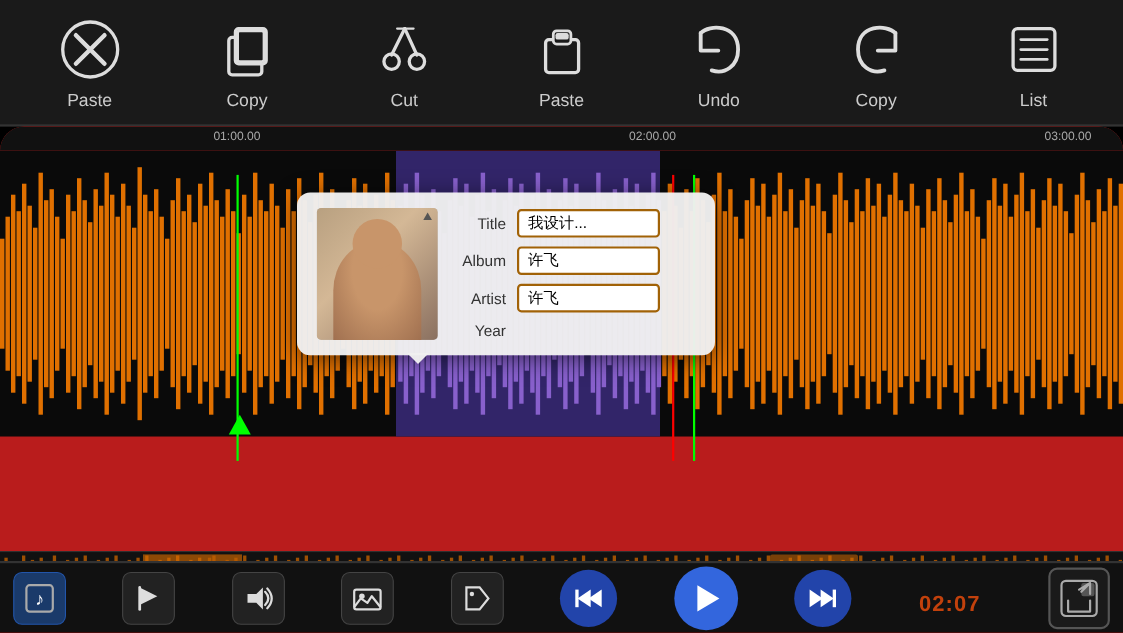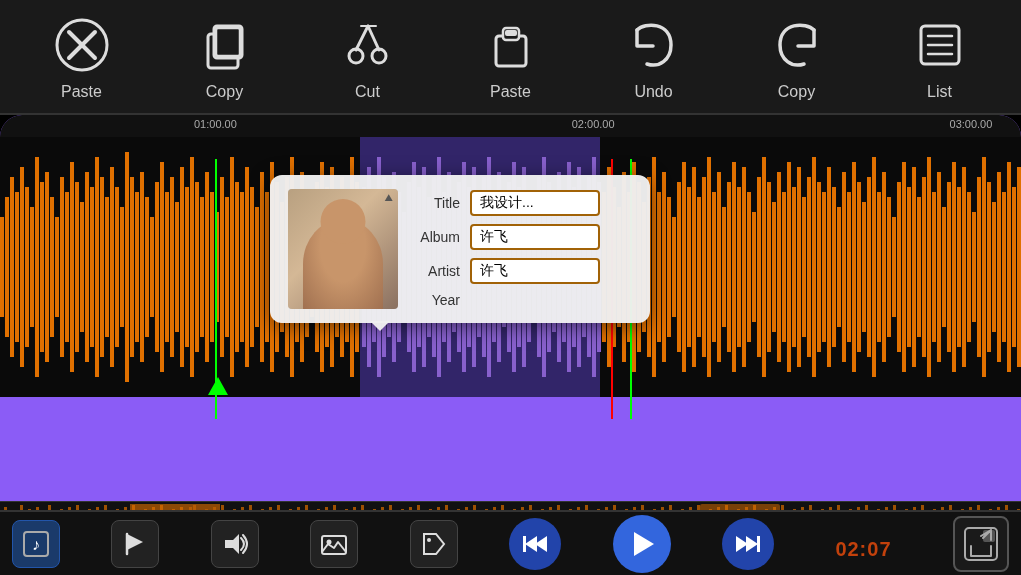--- a/index.html
+++ b/index.html
@@ -46,21 +46,21 @@
     
     .icon-wrap svg {
       width: 54px;
       height: 54px;
     }
 
     
     #waveform-area {
       position: relative;
       height: 441px;
-      background: #8b5cf6;
+      background: #b91c1c;
       overflow: hidden;
       border-radius: 22px;
     }
 
     #timeline-ruler {
       position: absolute;
       top: 0;
       left: 0;
       right: 0;
       height: 22px;

